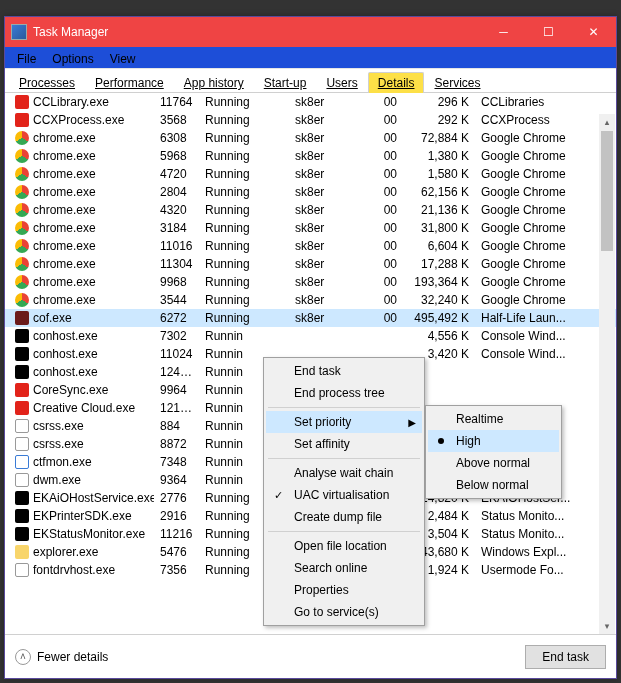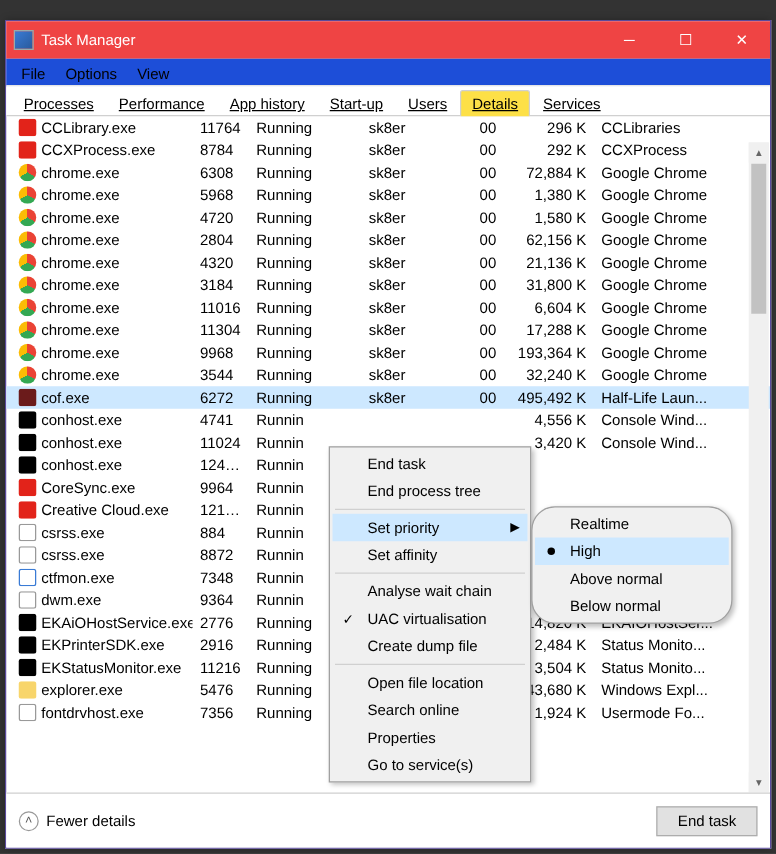--- a/index.html
+++ b/index.html
@@ -92,21 +92,21 @@
         <div class="cell c-user">sk8er</div>
         <div class="cell c-cpu">00</div>
         <div class="cell c-mem">296 K</div>
         <div class="cell c-desc">CCLibraries</div>
       </div>
       <div class="row">
         <div class="cell c-name">
           <span class="picon i-cc"></span>
           <span>CCXProcess.exe</span>
         </div>
-        <div class="cell c-pid">8784</div>
+        <div class="cell c-pid">3568</div>
         <div class="cell c-stat">Running</div>
         <div class="cell c-user">sk8er</div>
         <div class="cell c-cpu">00</div>
         <div class="cell c-mem">292 K</div>
         <div class="cell c-desc">CCXProcess</div>
       </div>
       <div class="row">
         <div class="cell c-name">
           <span class="picon i-chrome"></span>
           <span>chrome.exe</span>
@@ -236,21 +236,21 @@
         <div class="cell c-user">sk8er</div>
         <div class="cell c-cpu">00</div>
         <div class="cell c-mem">495,492 K</div>
         <div class="cell c-desc">Half-Life Laun...</div>
       </div>
       <div class="row">
         <div class="cell c-name">
           <span class="picon i-con"></span>
           <span>conhost.exe</span>
         </div>
-        <div class="cell c-pid">4741</div>
+        <div class="cell c-pid">7302</div>
         <div class="cell c-stat">Runnin</div>
         <div class="cell c-user"></div>
         <div class="cell c-cpu"></div>
         <div class="cell c-mem">4,556 K</div>
         <div class="cell c-desc">Console Wind...</div>
       </div>
       <div class="row">
         <div class="cell c-name">
           <span class="picon i-con"></span>
           <span>conhost.exe</span>
@@ -432,19 +432,19 @@
       <div class="ctx-item">Analyse wait chain</div>
       <div class="ctx-item">UAC virtualisation<span class="ctx-check">✓</span></div>
       <div class="ctx-item">Create dump file</div>
       <div class="ctx-sep"></div>
       <div class="ctx-item">Open file location</div>
       <div class="ctx-item">Search online</div>
       <div class="ctx-item">Properties</div>
       <div class="ctx-item">Go to service(s)</div>
     </div>
 
-  <div class="ctx" style="left:420px; top:388px; width:161px;border-radius:19px;" id="subctx">
+  <div class="ctx" style="left:420px; top:388px; width:137px;" id="subctx">
       <div class="ctx-item">Realtime</div>
       <div class="ctx-item hover">High<span class="ctx-dot"></span></div>
       <div class="ctx-item">Above normal</div>
       <div class="ctx-item">Below normal</div>
     </div>
 </div>
 
 </body></html>

